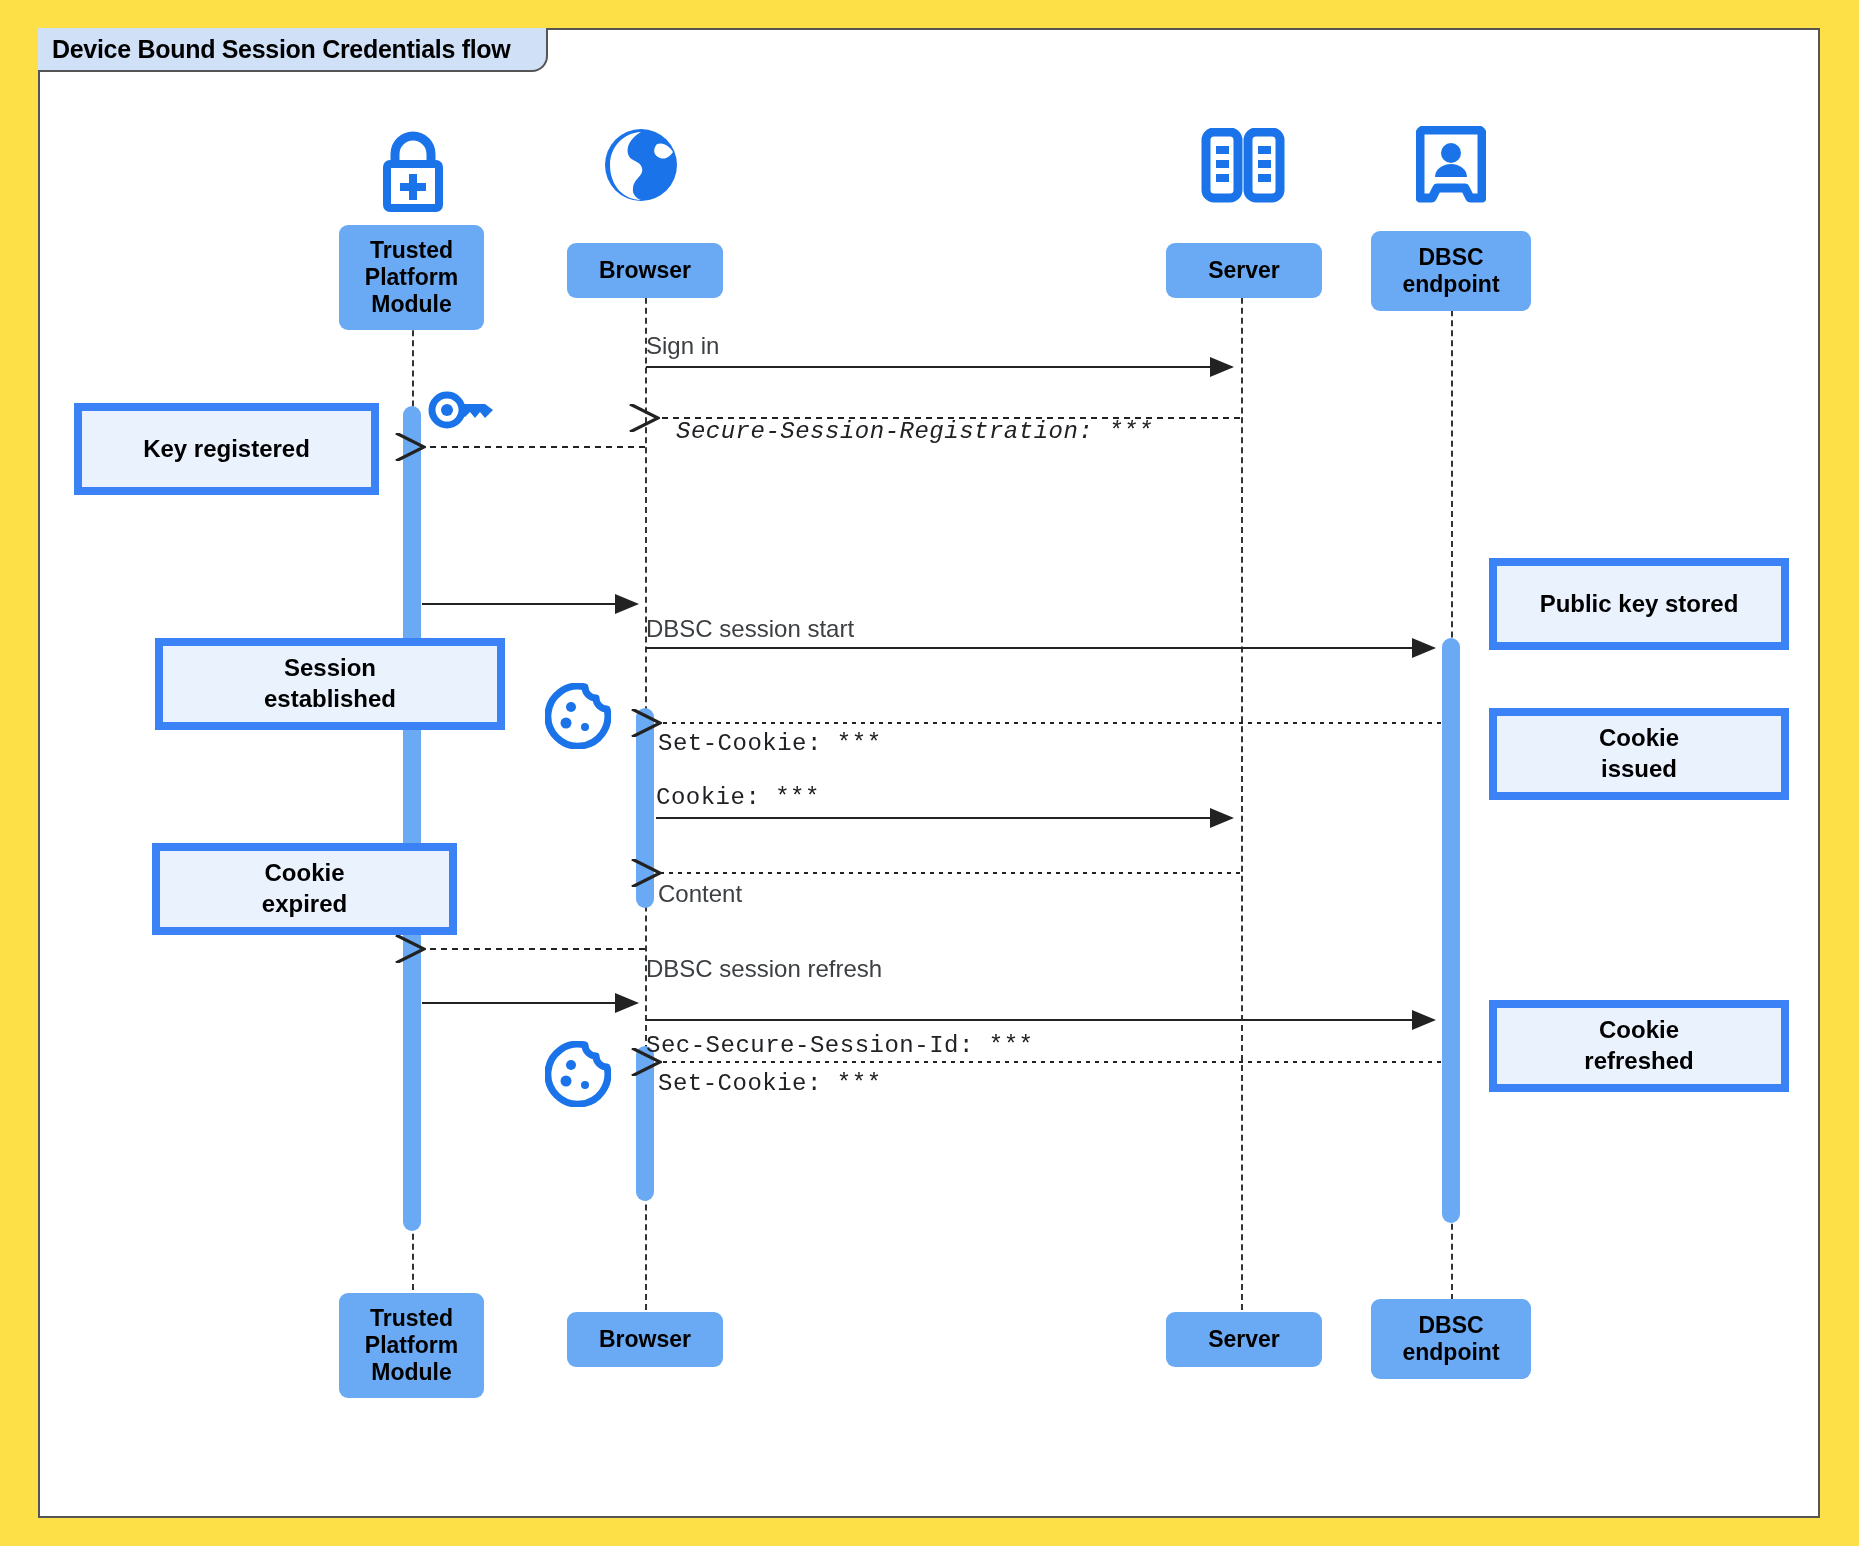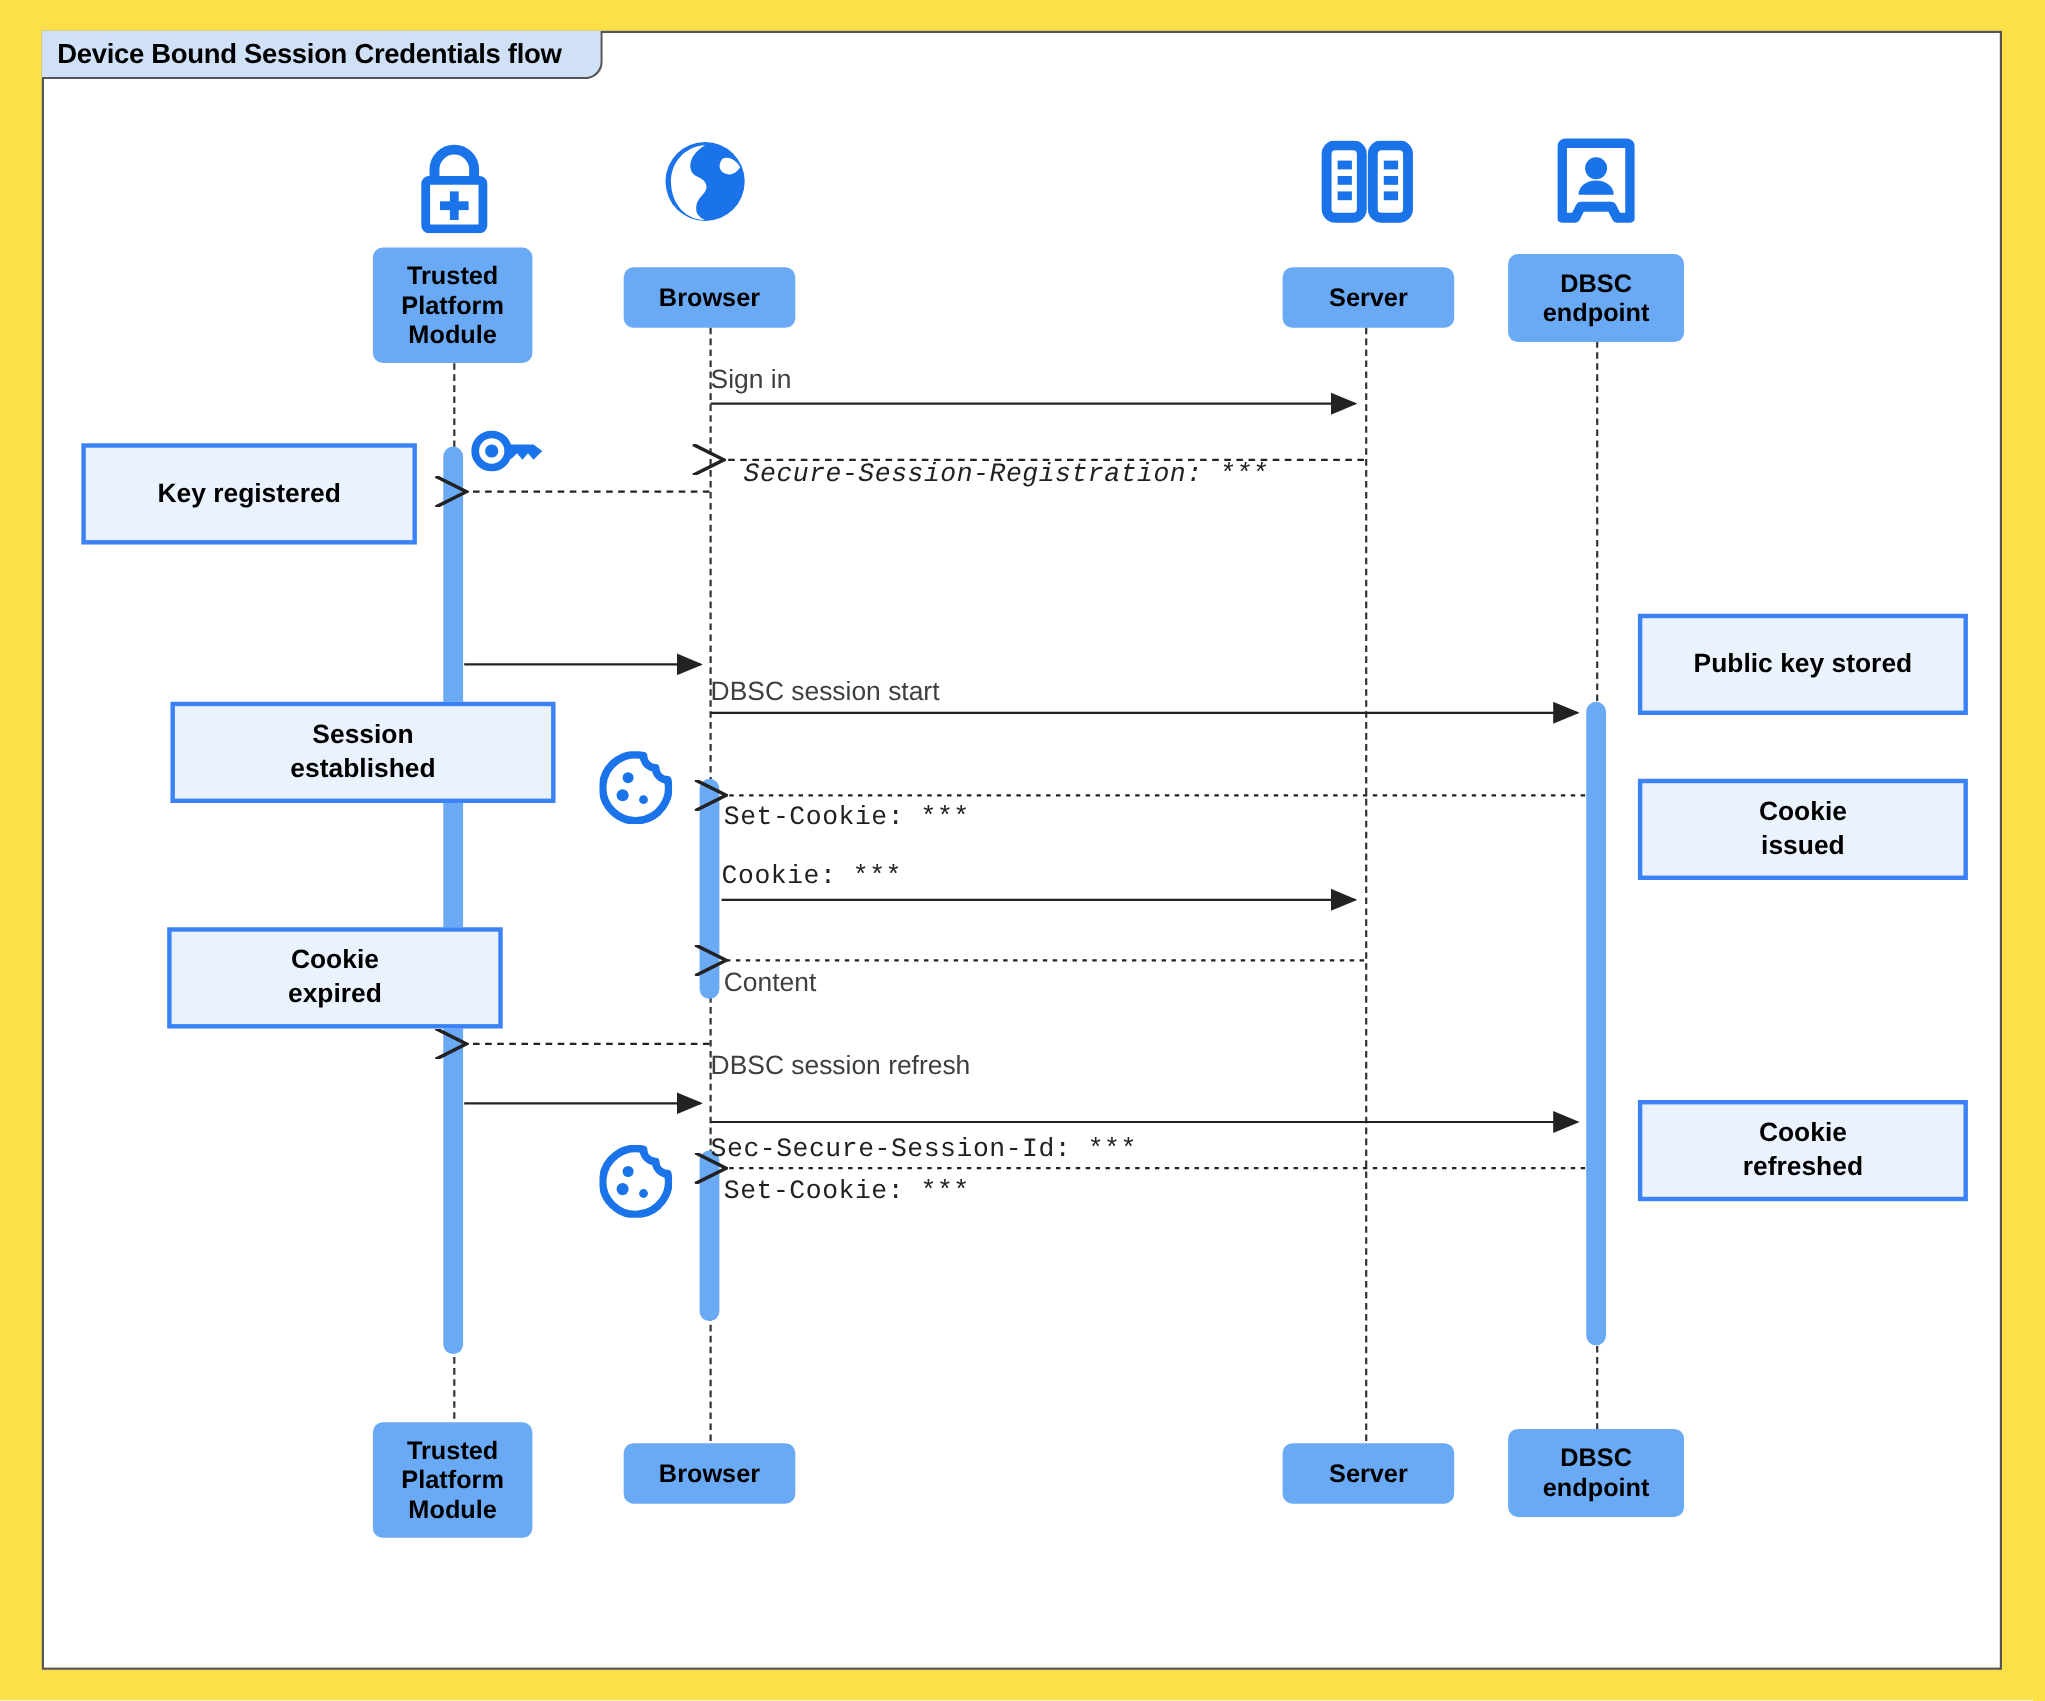--- a/index.html
+++ b/index.html
@@ -72,21 +72,21 @@
     font-weight: bold;
     font-size: 23px;
     color: #000000;
     line-height: 1.18;
     box-sizing: border-box;
   }
   
   .note {
     position: absolute;
     background: #eaf2fe;
-    border: 4px solid #3b82f6;
+    border: 8px solid #3b82f6;
     box-sizing: border-box;
     display: flex;
     align-items: center;
     justify-content: center;
     text-align: center;
     font-weight: bold;
     font-size: 24px;
     color: #000000;
     line-height: 1.28;
   }

